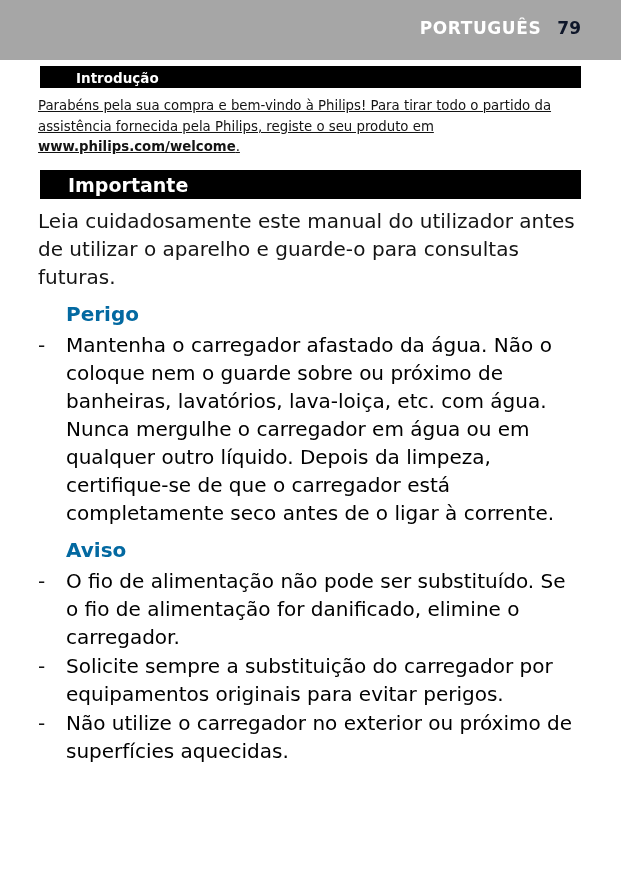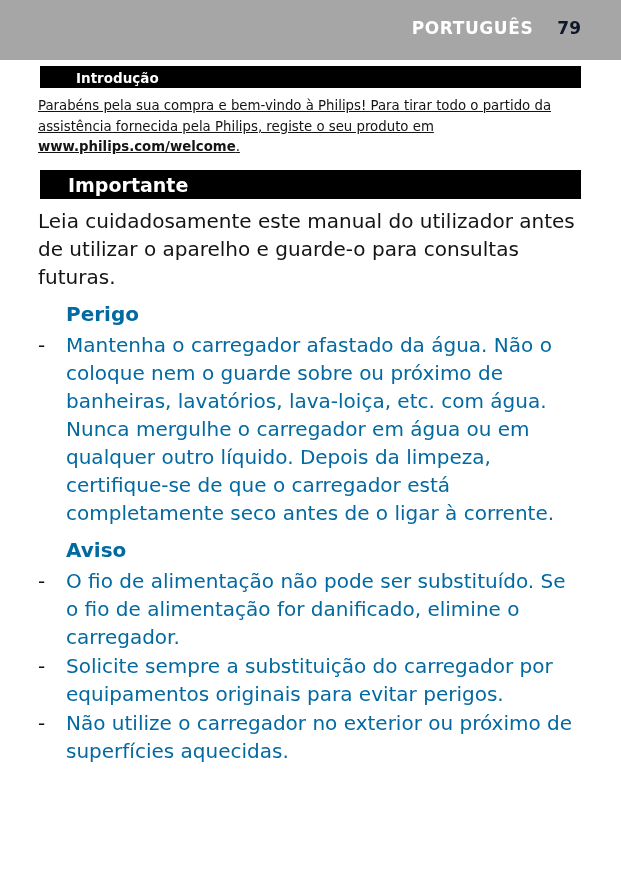--- a/index.html
+++ b/index.html
@@ -27,21 +27,21 @@
     width: 621px;
     height: 60px;
     background: #a6a6a6;
   }
   .header-inner {
     position: absolute;
     right: 40px;
     top: 18px;
     display: flex;
     align-items: center;
-    gap: 24px;
+    gap: 16px;
   }
   .header-lang {
     font-family: "DejaVu Sans", sans-serif;
     font-weight: bold;
     font-size: 17px;
     color: #ffffff;
     letter-spacing: 0.6px;
   }
   .header-page {
     font-family: "DejaVu Sans", sans-serif;
@@ -120,21 +120,21 @@
     flex: 0 0 28px;
     font-size: 20px;
     line-height: 28px;
     color: #141414;
     font-family: "DejaVu Sans", sans-serif;
   }
   .bullet-body {
     flex: 1 1 auto;
     font-size: 20px;
     line-height: 28px;
-    color: #0369a1;
+    color: #000000;
     font-family: "DejaVu Sans", sans-serif;
   }
 </style>
 </head>
 <body>
 
 <div class="page">
 
   <div class="header-band">
     <div class="header-inner">

